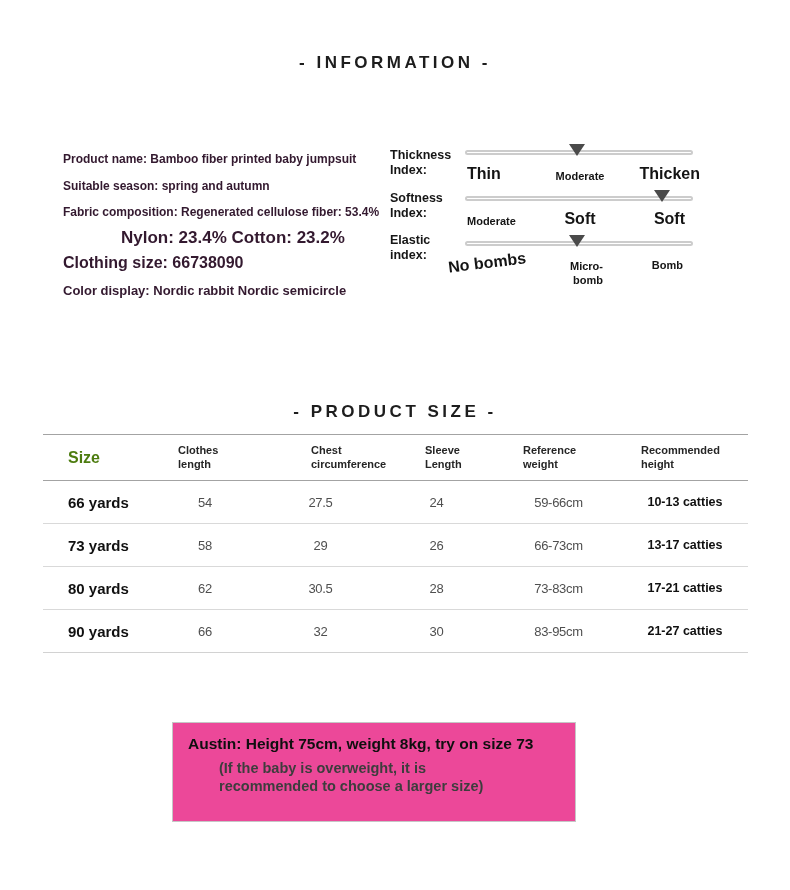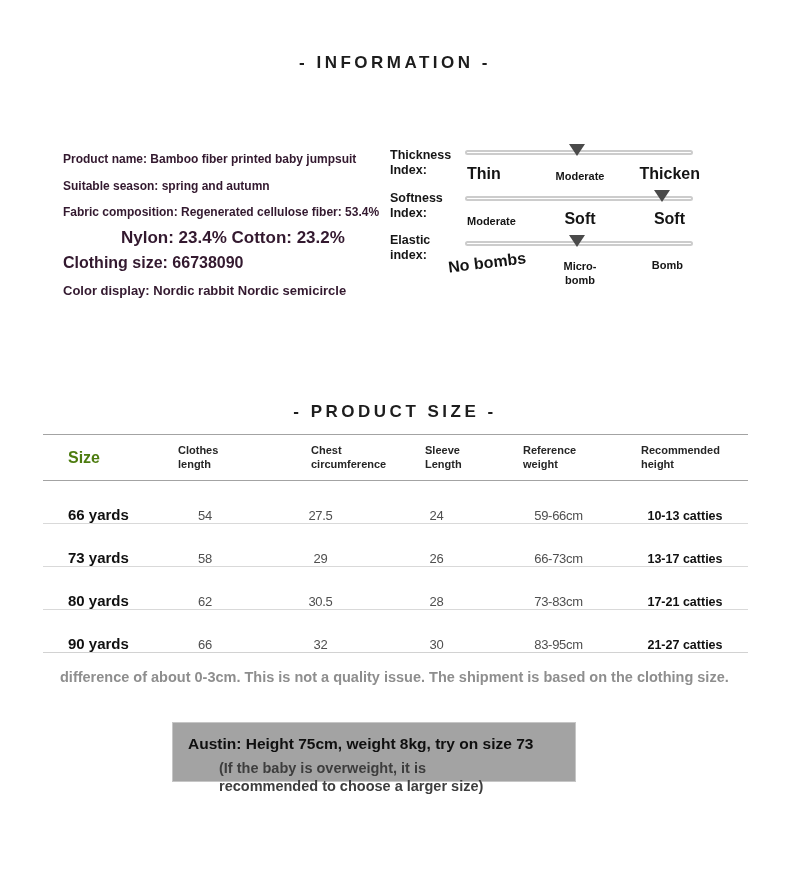--- a/index.html
+++ b/index.html
@@ -44,28 +44,28 @@
   #lbl-row-2 { top:254px; }
   .lbl { position:absolute; font-weight:bold; white-space:nowrap; color:#141414; }
   .lbl.big { font-size:16px; }
   .lbl.small { font-size:11px; padding-top:5px; }
   .pos-l { left:2px; }
   .pos-c { left:50%; transform:translateX(-50%); }
   .pos-r { right:-5px; }
   #lbl-soft-r { right:10px; }
   #lbl-nobombs { left:-17px; font-size:16px; transform:rotate(-7deg); }
   #lbl-microbomb { left:50%; transform:translateX(-50%); width:46px; white-space:normal;
-    line-height:14px; text-align:center; }
+    line-height:14px; text-align:right; }
   #lbl-bomb { right:12px; }
 
   
   #size-table { position:absolute; left:43px; top:434px; width:705px;
     border-top:1px solid #a3a3a3; }
   .t-header { display:flex; height:46px; align-items:center; border-bottom:1px solid #a3a3a3; }
-  .tr { display:flex; height:43px; align-items:flex-end; border-bottom:1px solid #d9d9d9; }
+  .tr { display:flex; height:43px; align-items:center; border-bottom:1px solid #d9d9d9; }
   .tr:last-child { border-bottom:1px solid #d2d2d2; }
   .c0 { width:104px; } .c1 { width:116px; } .c2 { width:115px; }
   .c3 { width:117px; } .c4 { width:127px; } .c5 { width:126px; }
   .th { font-size:11px; font-weight:bold; color:#262626; line-height:13.5px; }
   .t-header .c0 { font-size:16px; color:#4d7c0f; padding-left:25px; line-height:18px; }
   .t-header .c1 { padding-left:31px; padding-right:39px; }
   .t-header .c2 { padding-left:48px; padding-right:21px; }
   .t-header .c3 { padding-left:47px; padding-right:23px; }
   .t-header .c4 { padding-left:20px; padding-right:20px; }
   .t-header .c5 { padding-left:28px; padding-right:39px; }
@@ -73,22 +73,22 @@
   .td.c0 { text-align:left; padding-left:25px; font-size:15px; font-weight:bold;
     color:#101010; letter-spacing:0; }
   .td.c5 { font-size:12.5px; font-weight:bold; color:#101010; letter-spacing:0; }
 
   
   #note { position:absolute; left:60px; top:668px; width:690px; font-size:14.5px;
     font-weight:bold; color:#8e8e8e; line-height:19px; }
   #note .note-line { white-space:nowrap; }
 
   
-  #model-box { position:absolute; left:172px; top:722px; width:404px; height:60px;
-    border:1px solid #c6c6c6; background:#a3a3a3; }
+  #model-box { position:absolute; left:172px; top:722px; width:404px; height:100px;
+    border:1px solid #c6c6c6; background:#ec4899; }
   #model-line1 { position:absolute; left:15px; top:12px; font-size:15.5px; font-weight:bold;
     color:#0f0f0f; white-space:nowrap; }
   .model-sub { position:absolute; left:46px; font-size:14.5px; font-weight:bold;
     color:#3d3d3d; white-space:nowrap; }
   #model-line2 { top:37px; }
   #model-line3 { top:55px; }
 </style>
 </head>
 <body>
 
@@ -174,21 +174,20 @@
           <div class="td c1">66</div>
           <div class="td c2">32</div>
           <div class="td c3">30</div>
           <div class="td c4">83-95cm</div>
           <div class="td c5">21-27 catties</div>
         </div>
       </div>
   </div>
 
   <div id="note">
-    <div class="note-line">difference of about 0-3cm. This is not a quality issue. The shipment is based on the clothing size.</div>
   </div>
 
   <div id="model-box">
     <div id="model-line1">Austin: Height 75cm, weight 8kg, try on size 73</div>
     <div class="model-sub" id="model-line2">(If the baby is overweight, it is</div>
     <div class="model-sub" id="model-line3">recommended to choose a larger size)</div>
   </div>
 
 </div>
 

